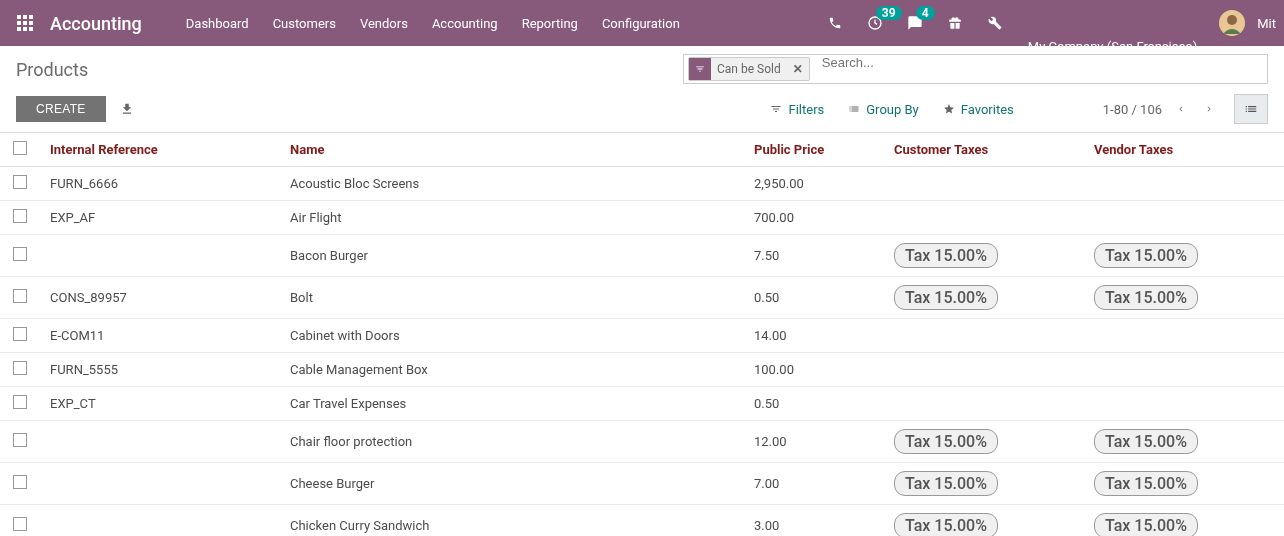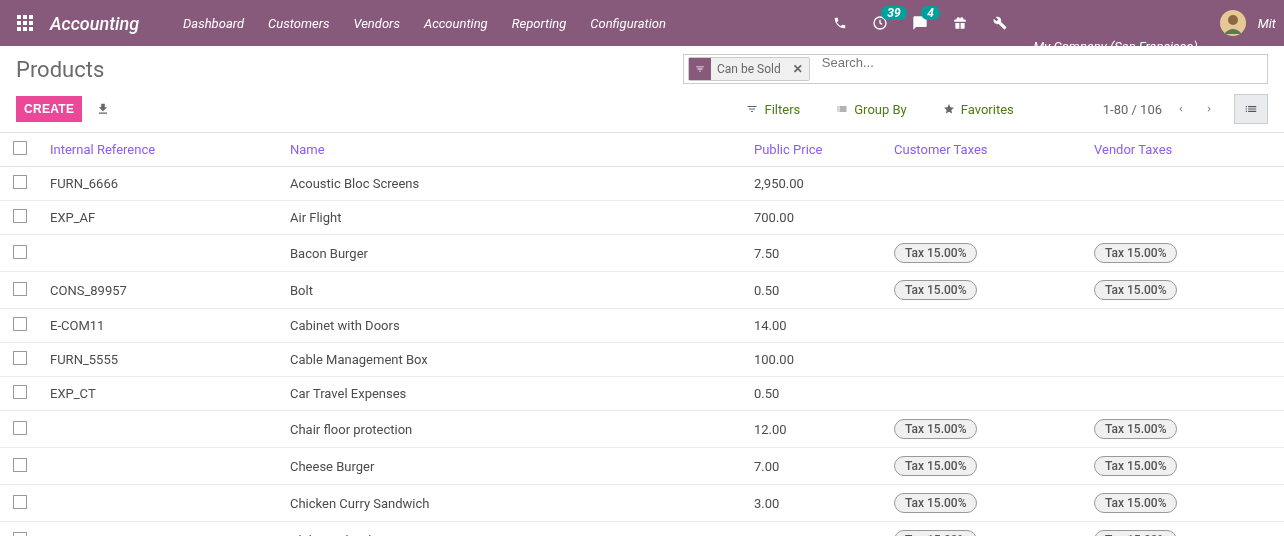--- a/index.html
+++ b/index.html
@@ -1,67 +1,67 @@
 <!DOCTYPE html>
 <html><head>
 <meta charset="utf-8">
 <style>
 * { box-sizing: border-box; margin: 0; padding: 0; }
 body { font-family: -apple-system, BlinkMacSystemFont, "Segoe UI", Roboto, "Helvetica Neue", Arial, sans-serif; font-size: 13px; color: #4c4c4c; background: #fff; }
 
 
-.navbar { background: #875a7b; color: #fff; display: flex; align-items: center; height: 46px; padding: 0 8px; font-style: italic; }
+.navbar { background: #875a7b; color: #fff; display: flex; align-items: center; height: 46px; padding: 0 8px; }
 .navbar .apps-icon { width: 34px; display: flex; align-items: center; justify-content: center; cursor: pointer; }
 .navbar .brand { font-size: 18px; font-weight: 500; margin-left: 8px; margin-right: 32px; color: #fff; }
 .navbar .menu { display: flex; gap: 0; }
 .navbar .menu-item { padding: 0 12px; height: 46px; display: flex; align-items: center; color: #fff; cursor: pointer; font-size: 13px; }
 .navbar .spacer { flex: 1; }
 .navbar .right-icons { display: flex; align-items: center; gap: 6px; }
 .navbar .icon-btn { position: relative; width: 34px; height: 46px; display: flex; align-items: center; justify-content: center; cursor: pointer; }
 .navbar .badge { position: absolute; top: 6px; left: 18px; background: #00a09d; color: #fff; font-size: 12px; font-weight: 700; border-radius: 9px; padding: 1px 6px; line-height: 12px; }
 .navbar .company { padding: 0 10px; font-size: 13px; cursor: pointer; margin-top: 46px; }
 .navbar .avatar { width: 26px; height: 26px; border-radius: 50%; background: #d8a864; margin: 0 6px; display:flex; align-items:center; justify-content:center; overflow:hidden;}
 .navbar .avatar svg { width: 26px; height: 26px; }
 .navbar .username { font-size: 13px; }
 
 
 .cp { padding: 8px 16px 0 16px; }
 .cp-row1 { display: flex; align-items: center; }
-.breadcrumb { font-size: 22px; color: #6b6b6b; font-weight: 400; }
+.breadcrumb { font-size: 18px; color: #6b6b6b; font-weight: 400; }
 .cp-row1 .spacer { flex: 1; }
 .search-wrap { display: flex; align-items: flex-start; border: 1px solid #ccc; height: 30px; width: 585px; background: #fff; }
 .search-facet { display: flex; align-items: center; background: #f0f0f0; border: 1px solid #ccc; border-radius: 2px; margin: 2px 4px; font-size: 12px; color: #666; }
 .search-facet .facet-icon { background: #875a7b; color: #fff; width: 22px; height: 22px; display: flex; align-items:center; justify-content:center; }
 .search-facet .facet-label { padding: 0 6px; }
 .search-facet .facet-remove { padding: 0 6px; cursor: pointer; font-weight: bold; color: #666; }
 .search-input { flex: 1; border: none; outline: none; padding: 0 8px; font-size: 13px; color: #666; }
 
 .cp-row2 { display: flex; align-items: center; margin-top: 10px; padding-bottom: 8px; }
-.btn-create { background: #ec4899; color: #fff; border: none; padding: 6px 8px; font-size: 12px; font-weight: 700; cursor: pointer; letter-spacing: 0.3px; }
+.btn-create { background: #737373; color: #fff; border: none; padding: 6px 20px; font-size: 12px; font-weight: 400; cursor: pointer; letter-spacing: 0.3px; }
 .btn-export { margin-left: 14px; color: #666; cursor: pointer; }
 .cp-row2 .spacer { flex: 1; }
-.tool-group { display: flex; align-items: flex-start; gap: 36px; color: #4d7c0f; }
+.tool-group { display: flex; align-items: flex-start; gap: 24px; color: #0f766e; }
 .tool-item { display: flex; align-items: center; gap: 6px; cursor: pointer; font-size: 13px; }
 .pager-group { display: flex; align-items: center; gap: 10px; margin-left: 89px; }
 .pager-text { color: #666; font-size: 13px; }
 .pager-arrow { cursor: pointer; color: #777; padding: 4px; }
 .view-switcher { margin-left: 16px; display: flex; }
 .view-btn { width: 34px; height: 30px; border: 1px solid #ccc; display: flex; align-items:center; justify-content:center; cursor:pointer; background:#fff; }
 .view-btn.active { background: #e9ecef; }
 
 
 .list-table { width: 100%; border-collapse: collapse; table-layout: fixed; }
 .list-table th, .list-table td { padding: 8px 10px; border-bottom: 1px solid #e9ecef; text-align: left; vertical-align: middle; font-size: 13px; color: #4c4c4c; }
-.list-table thead th { font-weight: 400; color: #8b5cf6; border-bottom: 1px solid #dfdfdf; border-top: 1px solid #dfdfdf; background:#fff; }
+.list-table thead th { font-weight: 700; color: #7f1d1d; border-bottom: 1px solid #dfdfdf; border-top: 1px solid #dfdfdf; background:#fff; }
 .list-table .col-check { width: 40px; text-align: center; }
 .list-table .col-ref { width: 240px; }
 .list-table .col-price { width: 140px; text-align: right; }
 .list-table .col-tax { width: 200px; }
 .checkbox { width: 14px; height: 14px; border: 1px solid #999; display: inline-block; background: #fff; }
-.tax-tag { display: inline-block; border: 1px solid #999; border-radius: 11px; padding: 2px 10px; font-size: 12px; color: #555; background: #f0f0f0; font-weight:500; }
+.tax-tag { display: inline-block; border: 1px solid #999; border-radius: 11px; padding: 2px 10px; font-size: 16px; color: #555; background: #f0f0f0; font-weight:500; }
 .num { text-align: right; }
 
 svg { display: block; }
 </style>
 </head>
 <body>
 
 <div class="navbar">
   <div class="apps-icon">
     <svg width="16" height="16" viewBox="0 0 16 16" fill="#fff">

